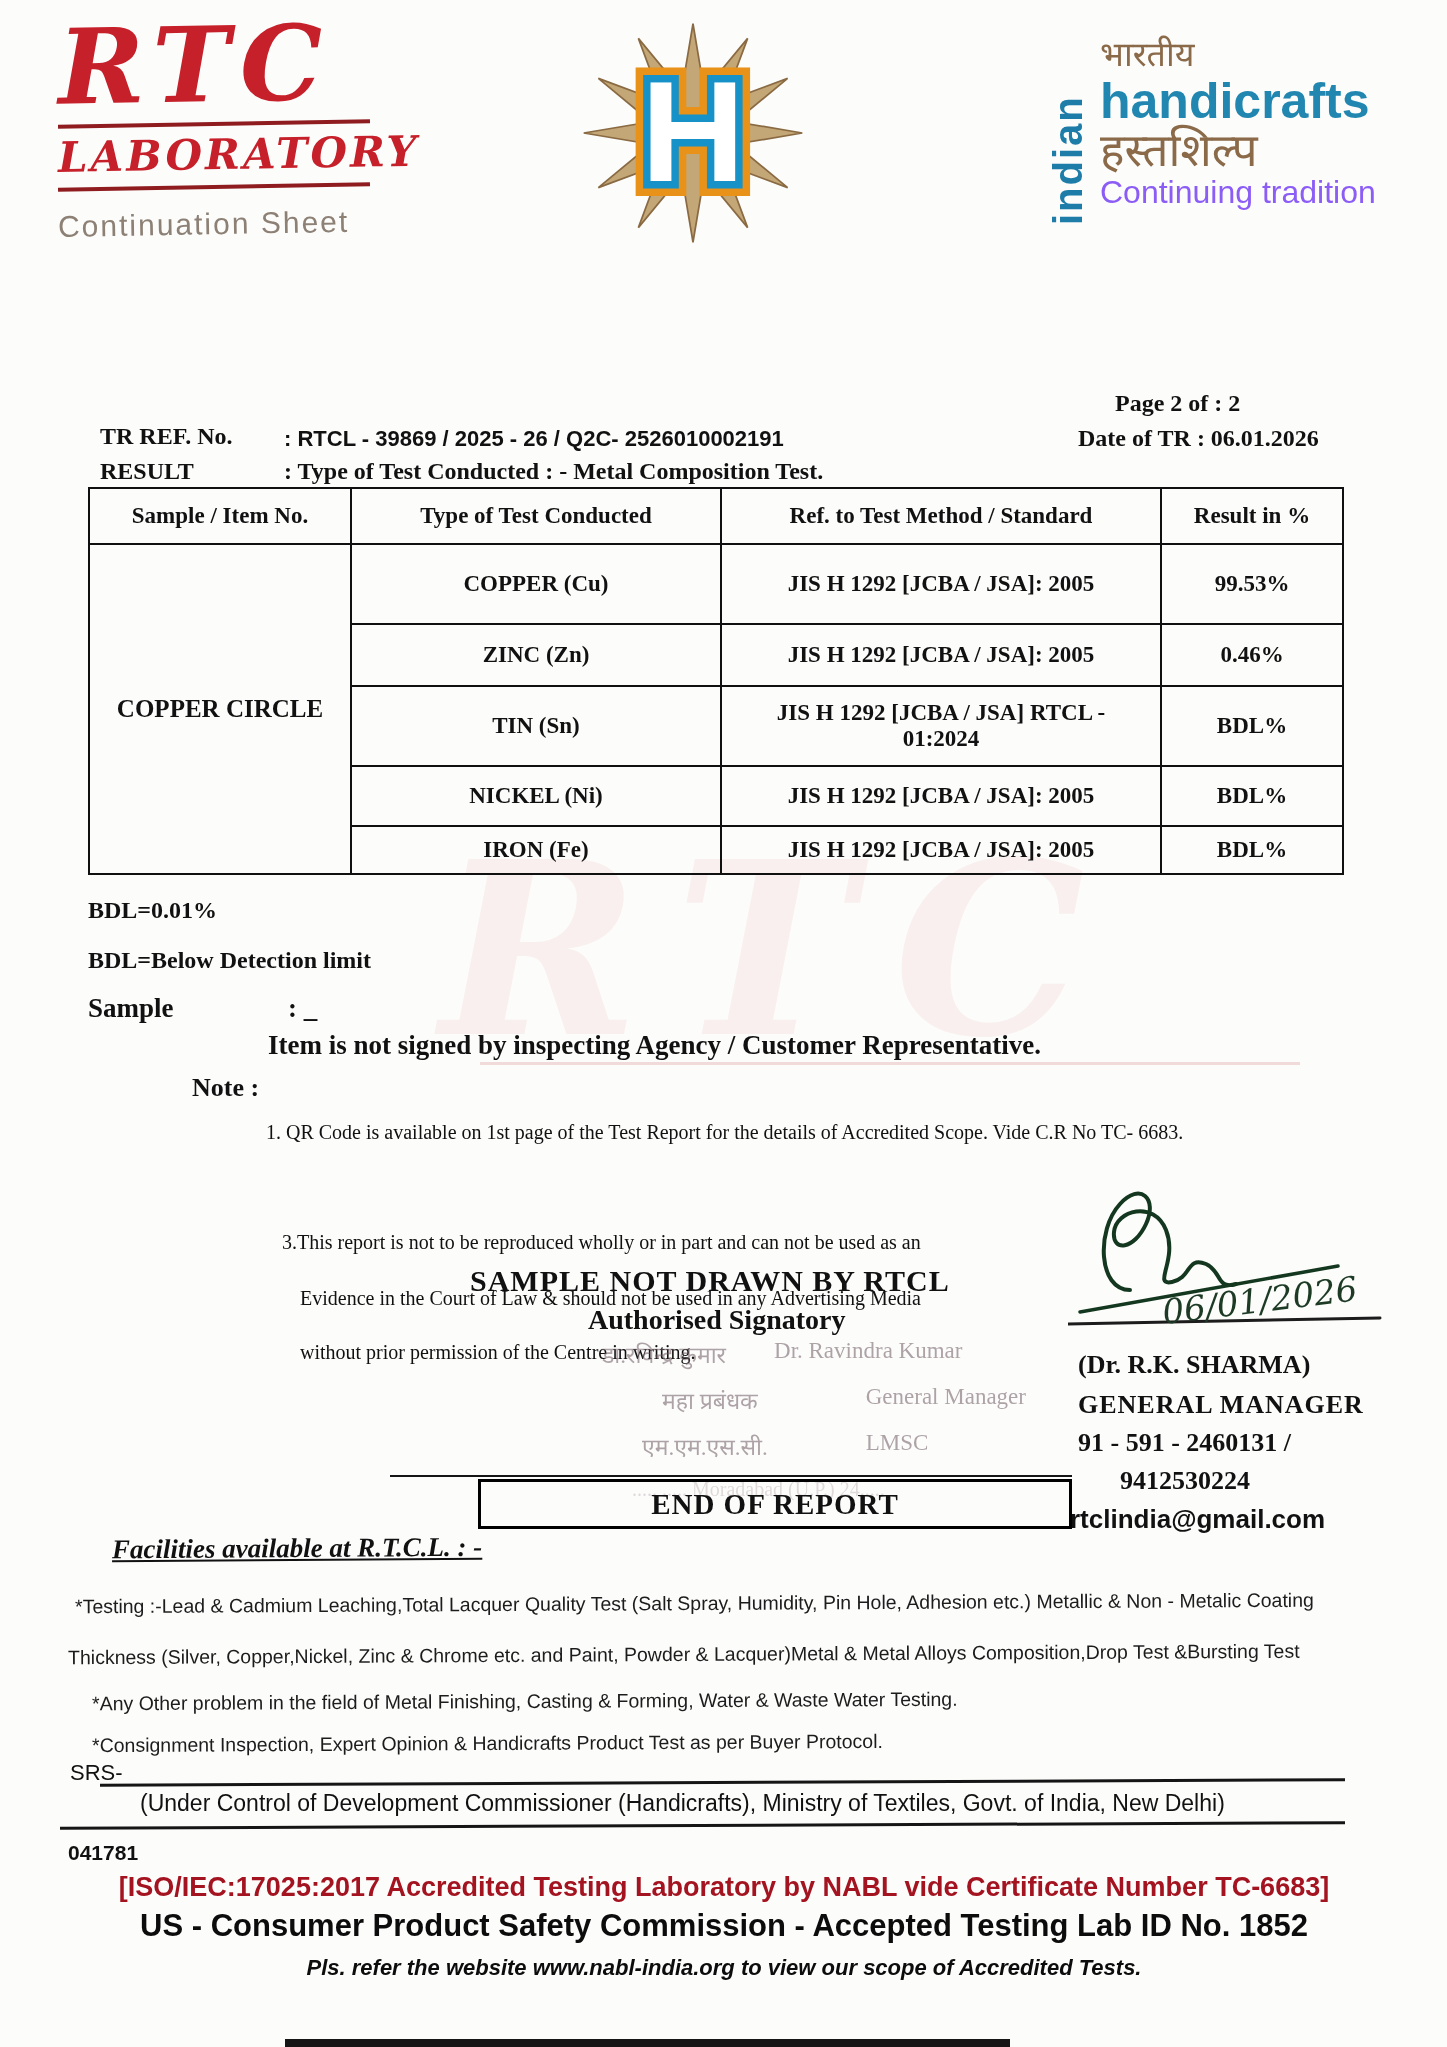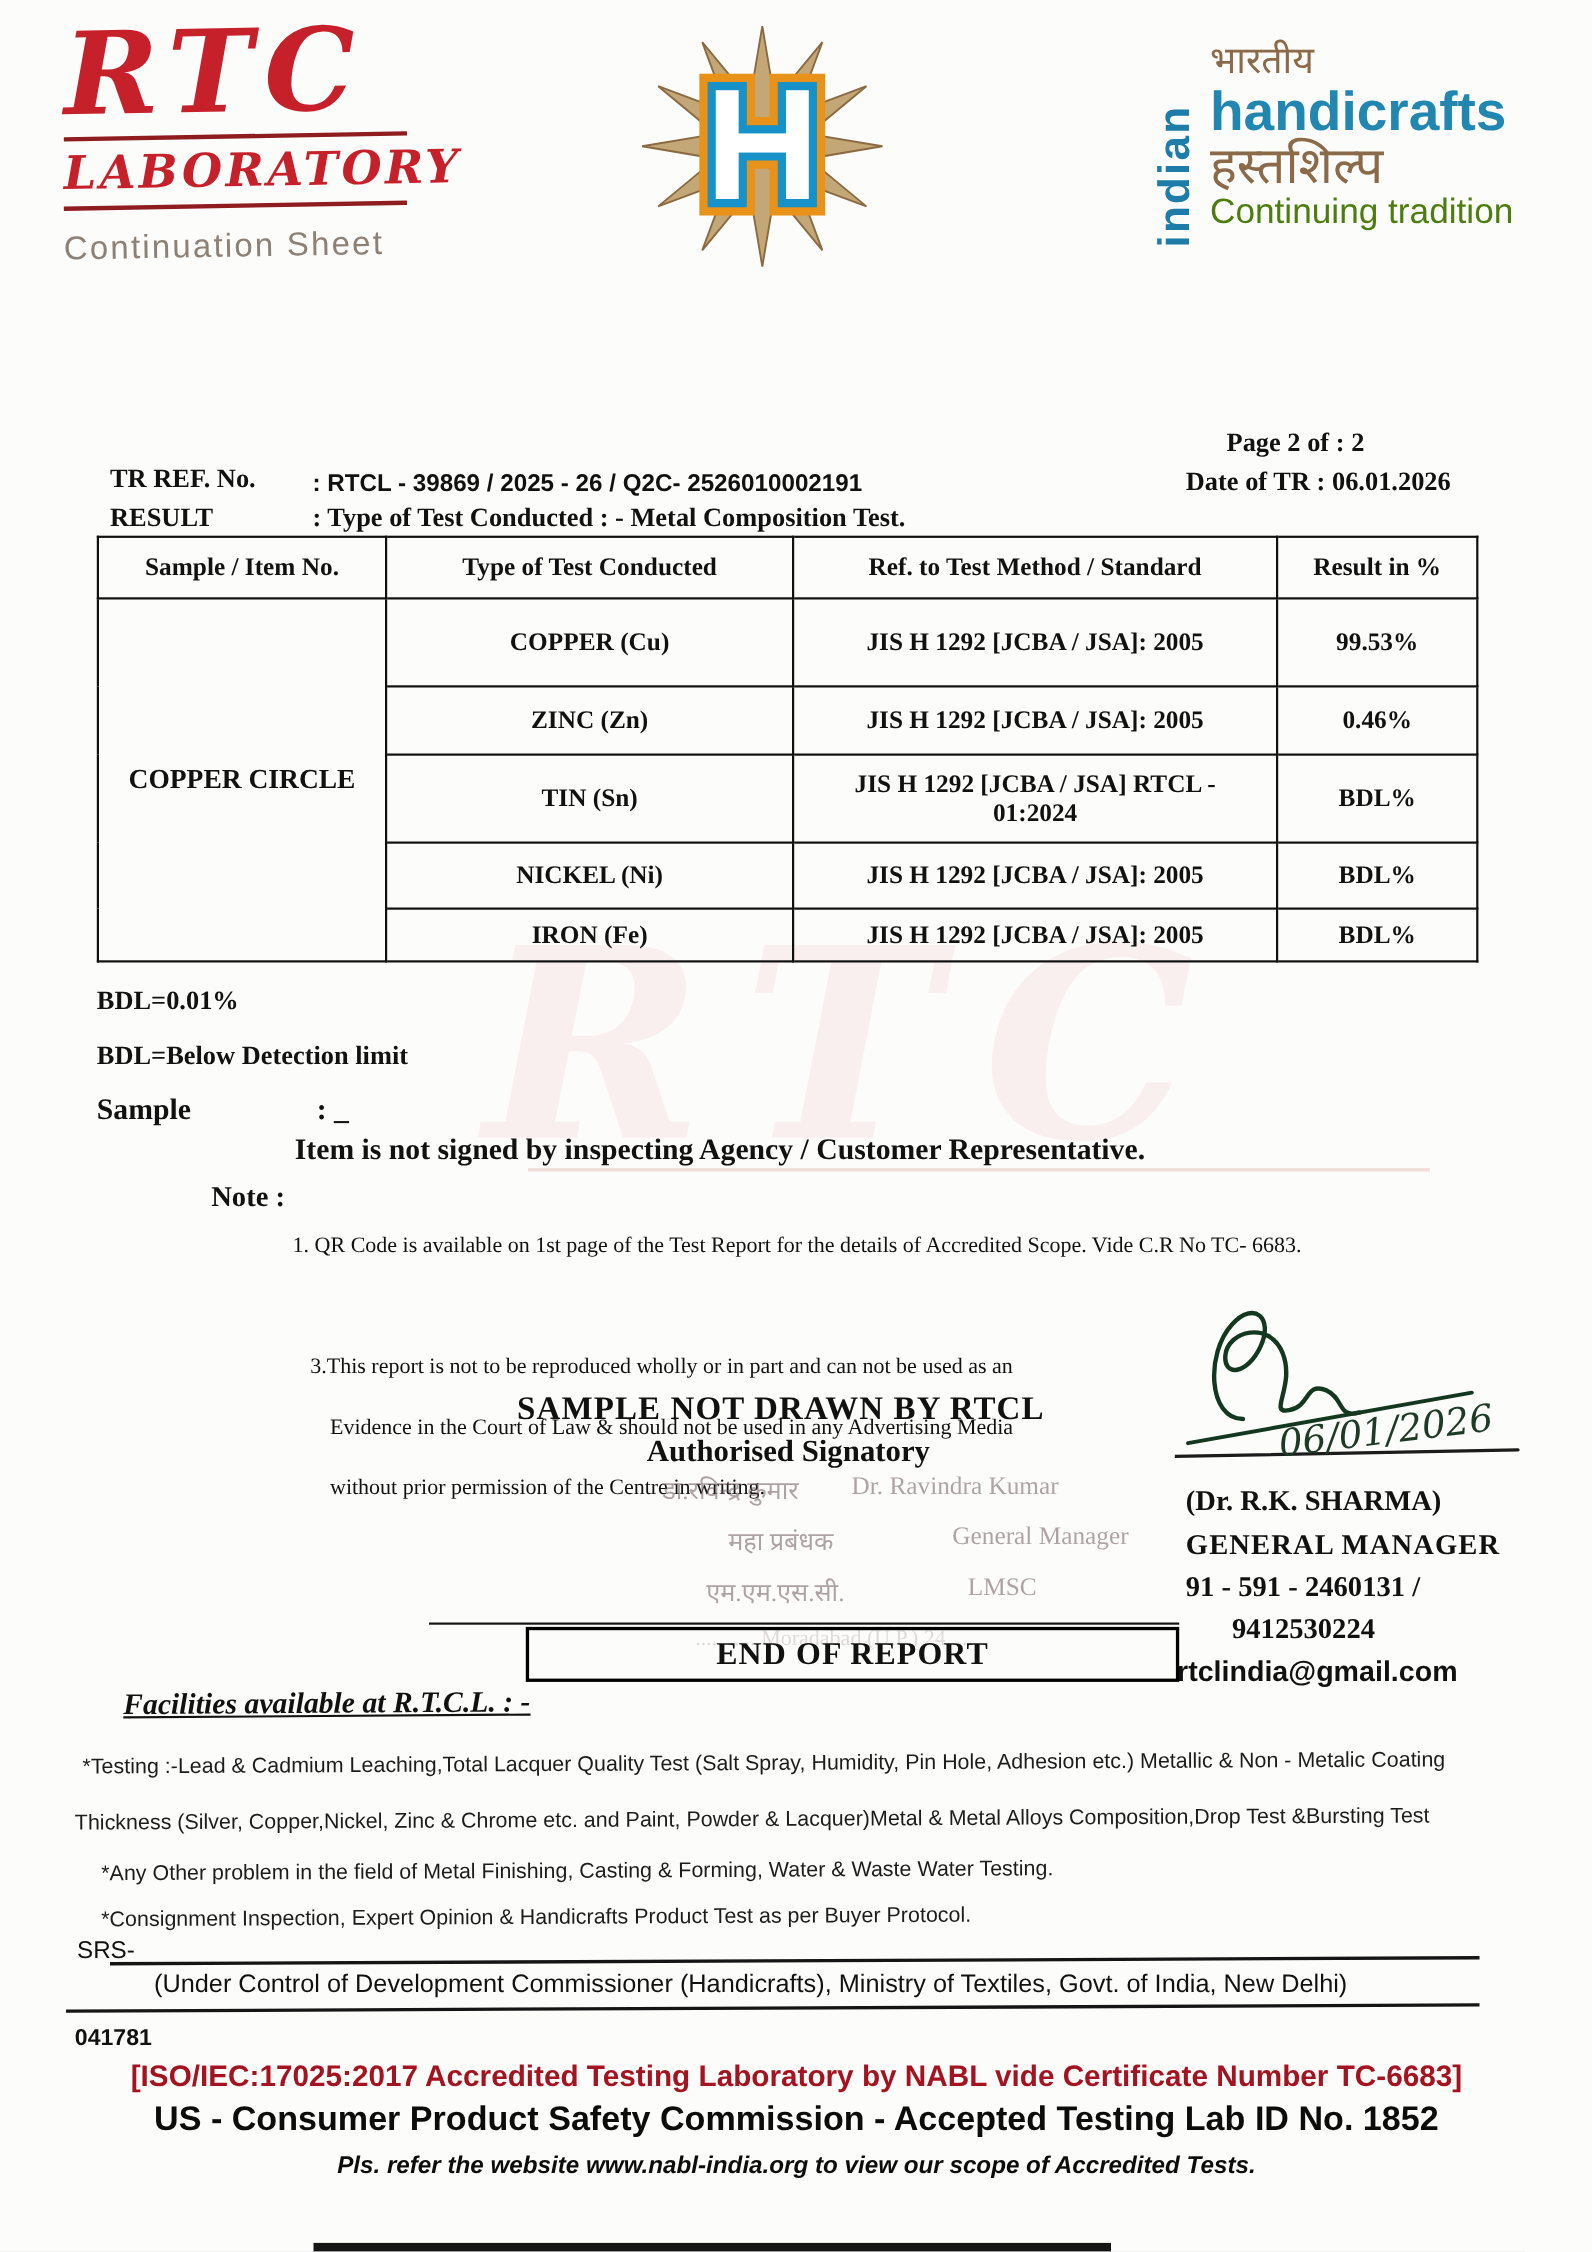--- a/index.html
+++ b/index.html
@@ -25,21 +25,21 @@
     letter-spacing:2px;transform:rotate(-1deg);
   }
   .ind-vert{
     font-family:"Liberation Sans",sans-serif;font-weight:bold;font-size:40px;
     color:#1e7ca8;writing-mode:vertical-rl;transform:rotate(180deg);
     letter-spacing:2px;line-height:1;
   }
   .hin-top{font-family:"Liberation Sans",sans-serif;font-size:34px;color:#8a6a49;}
   .handi{font-family:"Liberation Sans",sans-serif;font-weight:bold;font-size:50px;color:#2187b0;line-height:1.0;}
   .hin-bot{font-family:"Liberation Sans",sans-serif;font-size:46px;color:#8a6a49;line-height:1.05;}
-  .tagline{font-family:"Liberation Sans",sans-serif;font-size:32px;color:#4d7c0f;}
+  .tagline{font-family:"Liberation Sans",sans-serif;font-size:32px;color:#8b5cf6;}
   
   .b-serif{font-weight:bold;font-family:"Liberation Serif",serif;}
   .meta-label{font-size:24px;font-weight:bold;}
   .meta-val{font-family:"Liberation Sans",sans-serif;font-weight:bold;font-size:22px;letter-spacing:0px;}
   
   table.res{border-collapse:collapse;width:1254px;table-layout:fixed;}
   table.res th,table.res td{
     border:2.5px solid #101010;text-align:center;vertical-align:middle;
     font-weight:bold;font-size:23px;font-family:"Liberation Serif",serif;
     padding:2px 8px;
@@ -168,21 +168,21 @@
     <div class="stamp-row">
       <span class="hn">डा.रविन्द्र कुमार</span>
       <span class="en">Dr. Ravindra Kumar</span>
     </div>
     <div class="stamp-row" style="margin-top:14px;padding-left:60px;">
       <span class="hn">महा प्रबंधक</span>
       <span class="en" style="margin-left:60px;">General Manager</span>
     </div>
     <div class="stamp-row" style="margin-top:14px;padding-left:40px;">
       <span class="hn">एम.एम.एस.सी.</span>
-      <span class="en" style="margin-left:64px;">LMSC</span>
+      <span class="en" style="margin-left:50px;">LMSC</span>
     </div>
     <div class="stamp-addr" style="margin-top:16px;padding-left:30px;">..... ..... Moradabad (U.P.) 24.....</div>
   </div>
 
   <svg class="abs" style="left:1068px;top:1172px;" width="320" height="180" viewBox="0 0 320 180">
     <path d="M62,118 C30,118 28,58 52,32 C72,10 90,26 78,52 C66,78 44,80 46,60 C48,38 86,28 98,58 C110,88 84,114 104,110 C124,106 118,84 138,92 C154,99 148,118 168,112" fill="none" stroke="#14381f" stroke-width="4" stroke-linecap="round"></path>
     <path d="M12,140 L270,94" fill="none" stroke="#14381f" stroke-width="3.5" stroke-linecap="round"></path>
     <path d="M0,152 L312,146" fill="none" stroke="#1c1c1c" stroke-width="3" stroke-linecap="round"></path>
     <text x="96" y="152" transform="rotate(-7 96 152)" font-family="DejaVu Serif, serif" font-style="italic" font-size="34" fill="#1c3a24">06/01/2026</text>
   </svg>

